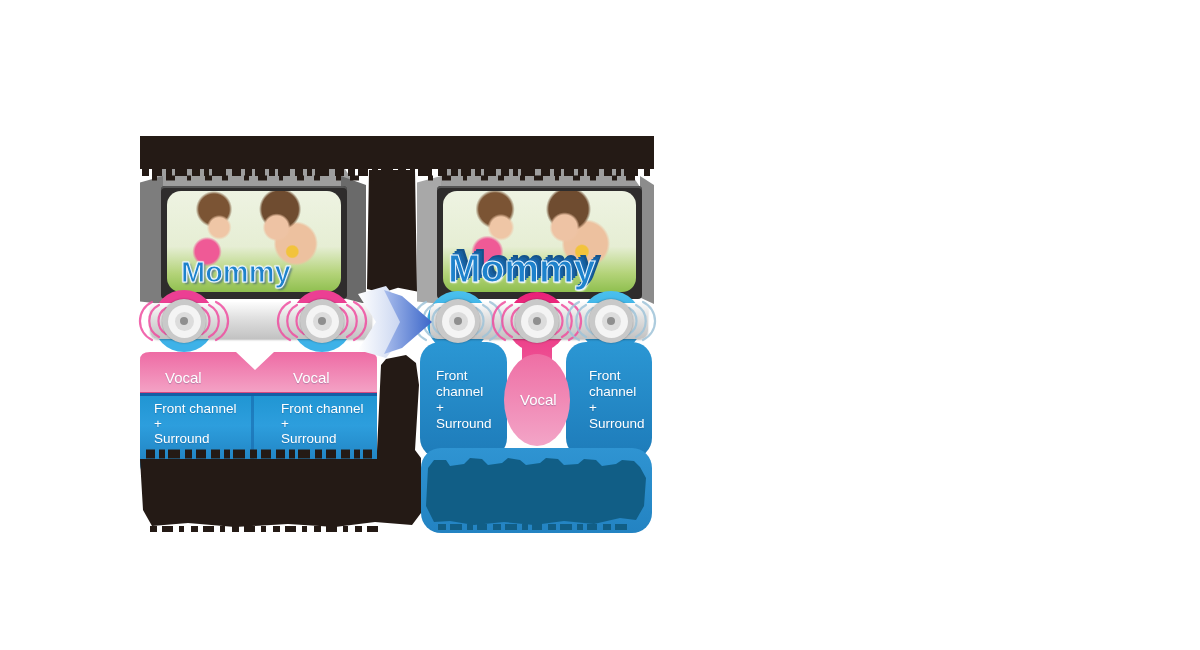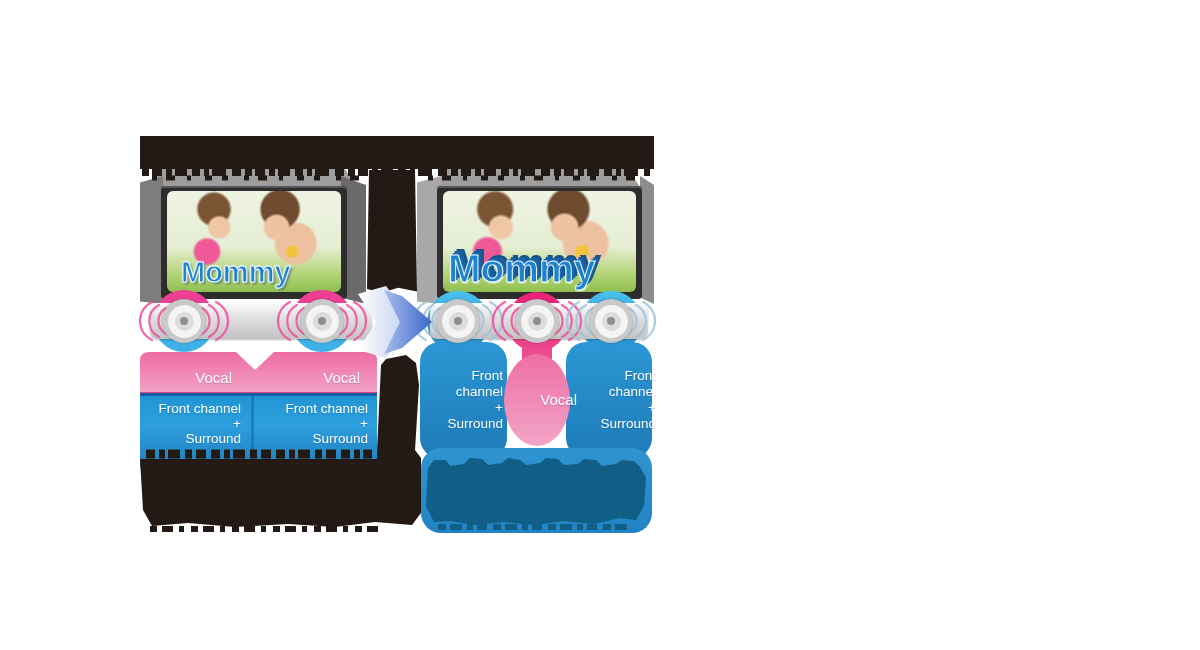--- a/index.html
+++ b/index.html
@@ -1,31 +1,31 @@
 <!DOCTYPE html>
 <html><head>
 <meta charset="utf-8">
 <style>
   html,body{margin:0;padding:0;background:#fff;}
   #stage{position:relative;width:1200px;height:650px;background:#ffffff;overflow:hidden;
          font-family:"Liberation Sans",sans-serif;}
   .abs{position:absolute;}
-  .lbl{position:absolute;color:#ffffff;text-align:right;line-height:15px;
-       font-size:13.5px;font-weight:400;text-shadow:0 1px 1px rgba(0,40,90,.25);}
+  .lbl{position:absolute;color:#ffffff;text-align:left;line-height:15px;
+       font-size:13.5px;font-weight:400;text-shadow:0 1px 1px rgba(0,40,90,.25);margin-left:23px;}
   .lbl-vocal{font-size:15px;}
   
   .wall-top{background:#9e9e9e;clip-path:polygon(0 100%,7% 0,93% 0,100% 100%);}
   .wall-colL{background:#7d7d7d;clip-path:polygon(0 5%,100% 0,100% 100%,0 98%);}
   .wall-colR{background:#6a6a6a;clip-path:polygon(0 0,100% 7%,100% 100%,0 95%);}
   .wall-colL2{background:#a8a8a8;clip-path:polygon(0 5%,100% 0,100% 100%,0 98%);}
   .wall-colR2{background:#8c8c8c;clip-path:polygon(0 0,100% 7%,100% 100%,0 95%);}
   .mid-col{background:#241a15;clip-path:polygon(4% 0,96% 0,100% 98%,62% 95%,30% 99%,0 96%);}
   
   .tv{background:#2e2c2c;border-radius:4px;box-shadow:0 2px 0 #555 inset;}
-  .screen{position:absolute;left:6px;top:5px;right:6px;bottom:7px;border-radius:6px;overflow:hidden;
+  .screen{position:absolute;left:6px;top:5px;right:6px;bottom:7px;border-radius:14px;overflow:hidden;
     background:
       radial-gradient(circle at 72% 60%, #f2c33c 0 4%, rgba(242,195,60,0) 5%),
       radial-gradient(circle at 63% 36%, #eec3a4 0 9%, rgba(238,195,164,0) 11%),
       radial-gradient(circle at 65% 18%, #6f4c30 0 13%, rgba(111,76,48,0) 15%),
       radial-gradient(circle at 30% 36%, #efc6a6 0 7%, rgba(239,198,166,0) 9%),
       radial-gradient(circle at 27% 18%, #7b5434 0 10%, rgba(123,84,52,0) 12%),
       radial-gradient(circle at 23% 60%, #ef5a96 0 8%, rgba(239,90,150,0) 10%),
       radial-gradient(circle at 74% 52%, #edc19f 0 14%, rgba(237,193,159,0) 16%),
       linear-gradient(180deg,#eef3e2 0%,#e6eed4 55%,#b3d378 82%,#8fbf4f 100%); text-align: right;}
   .mommy{position:absolute;white-space:nowrap;font-weight:bold;color:#1e82cc;

